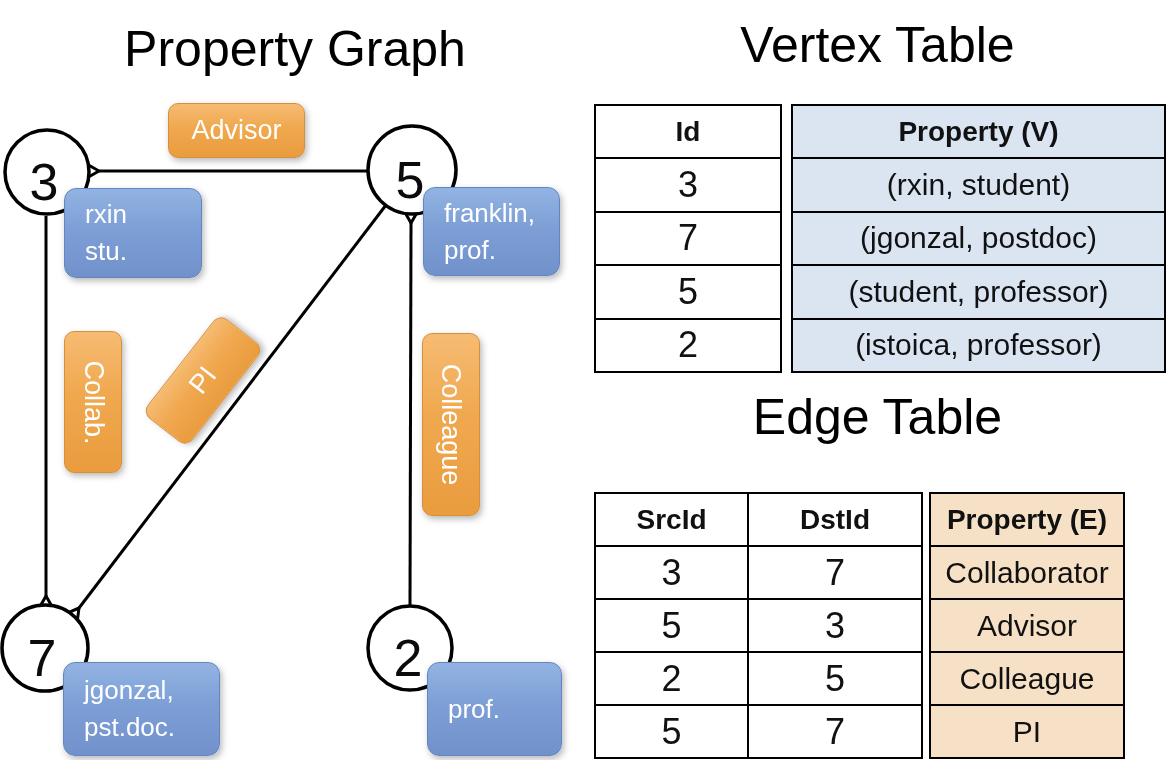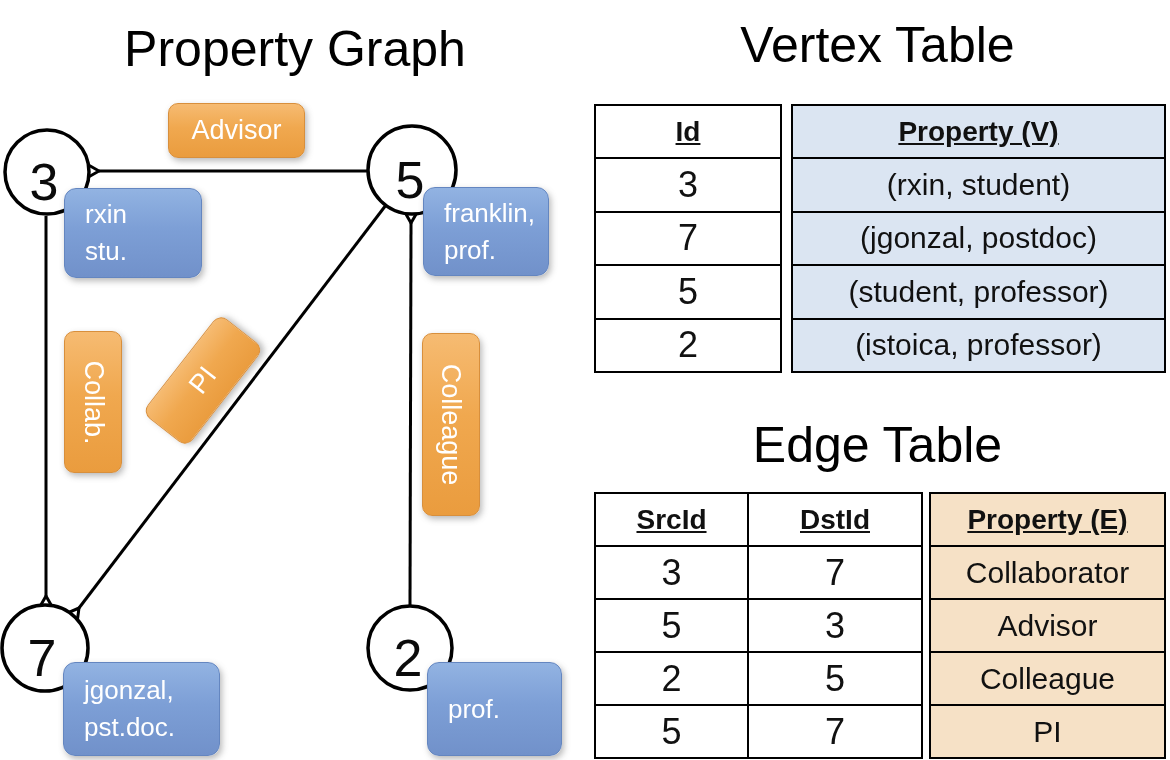--- a/index.html
+++ b/index.html
@@ -6,21 +6,21 @@
   #stage{
     position:relative;width:1170px;height:760px;overflow:hidden;background:#ffffff;
     font-family:"Liberation Sans",sans-serif;color:#111;
   }
   .title{
     position:absolute;text-align:center;font-size:50px;font-weight:400;color:#000000;
     letter-spacing:0px;white-space:nowrap;
   }
   #graph-title{left:0;top:20px;width:590px;}
   #vertex-title{left:585px;top:16px;width:585px;}
-  #edge-title{left:585px;top:416px;width:585px;}
+  #edge-title{left:585px;top:388px;width:585px;}
 
   
   #graph-svg{position:absolute;left:0;top:0;z-index:1;}
 
   .elabel{
     position:absolute;z-index:2;display:flex;align-items:center;justify-content:center;
     background:linear-gradient(180deg,#f6bb72 0%,#f0a84f 45%,#ea9c3e 100%);
     border:1.5px solid #d88f3c;border-radius:10px;color:#fff;font-size:27px;
     box-shadow:2px 3px 6px rgba(100,100,100,.45);
   }
@@ -30,39 +30,39 @@
   #colleague-label{left:422px;top:333px;width:56px;height:181px;}
   #pi-label{left:140px;top:352px;width:124px;height:55px;transform:rotate(-52deg);}
 
   .nlabel{
     position:absolute;z-index:3;display:flex;flex-direction:column;justify-content:center;
     background:linear-gradient(180deg,#92b3e2 0%,#7d9fd6 45%,#7191ca 100%);
     border:1.5px solid #6486c0;border-radius:12px;color:#fff;font-size:26px;line-height:1.42;
     padding-left:20px;box-sizing:border-box;box-shadow:2px 3px 6px rgba(100,100,100,.45);
   }
   #rxin-label{left:64px;top:188px;width:138px;height:90px;}
-  #franklin-label{left:423px;top:187px;width:126px;height:89px;}
+  #franklin-label{left:423px;top:187px;width:137px;height:89px;}
   #jgonzal-label{left:63px;top:662px;width:157px;height:94px;}
   #istoica-label{left:427px;top:662px;width:135px;height:94px;}
 
   
   table{border-collapse:collapse;position:absolute;table-layout:fixed;z-index:2;}
   td,th{border:2px solid #000;text-align:center;vertical-align:middle;padding:0;overflow:hidden;}
-  th{font-size:28px;font-weight:700;text-decoration:underline;}
+  th{font-size:28px;font-weight:700;}
   td.num{font-size:36px;font-weight:400;}
   td.txt{font-size:30px;font-weight:400;}
   .bluecell{background:#dbe5f2;}
   .tancell{background:#f6e1c6;}
 
   #vertex-id-table{left:594px;top:104px;width:188px;}
   #vertex-prop-table{left:791px;top:104px;width:375px;}
   #vertex-id-table tr,#vertex-prop-table tr{height:53.4px;}
 
   #edge-src-table{left:594px;top:492px;width:327px;}
-  #edge-prop-table{left:929px;top:492px;width:237px;}
+  #edge-prop-table{left:929px;top:492px;width:196px;}
   #edge-src-table tr,#edge-prop-table tr{height:53px;}
   #edge-src-table col.c1{width:153px;}
   #edge-src-table col.c2{width:174px;}
 </style>
 </head>
 <body>
 
 <div id="stage">
 
   <div id="graph-title" class="title">Property Graph</div>

